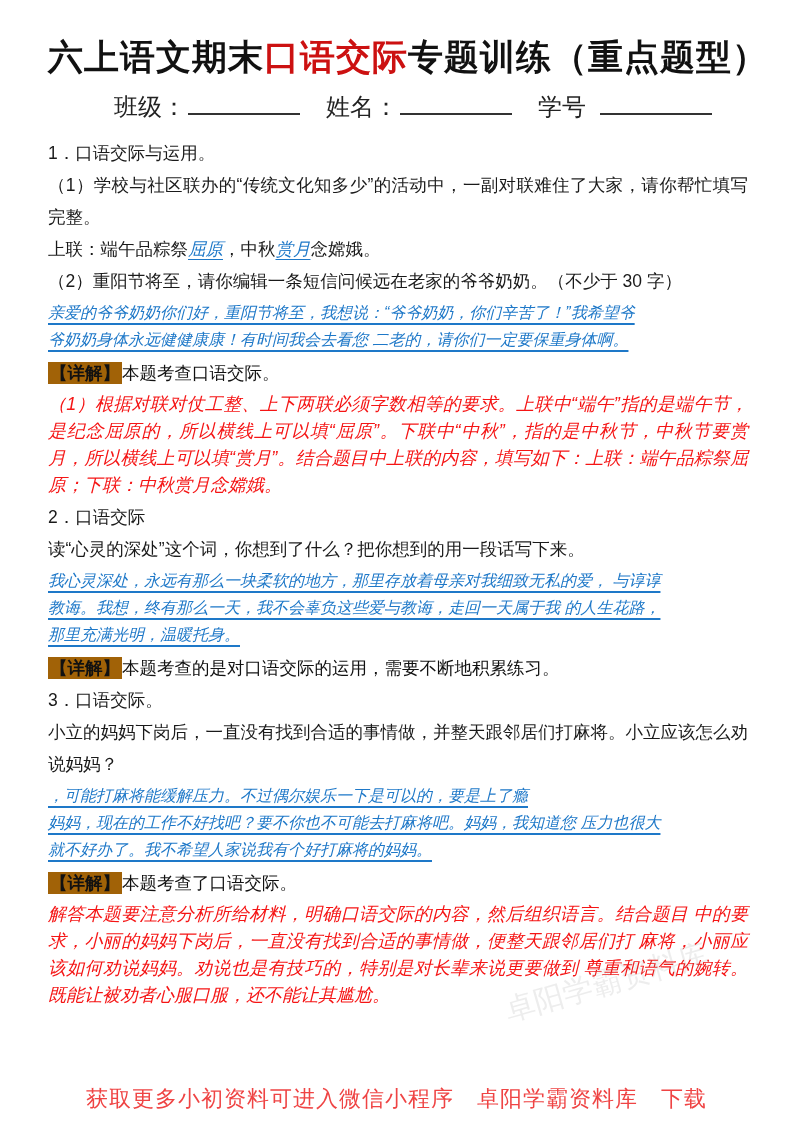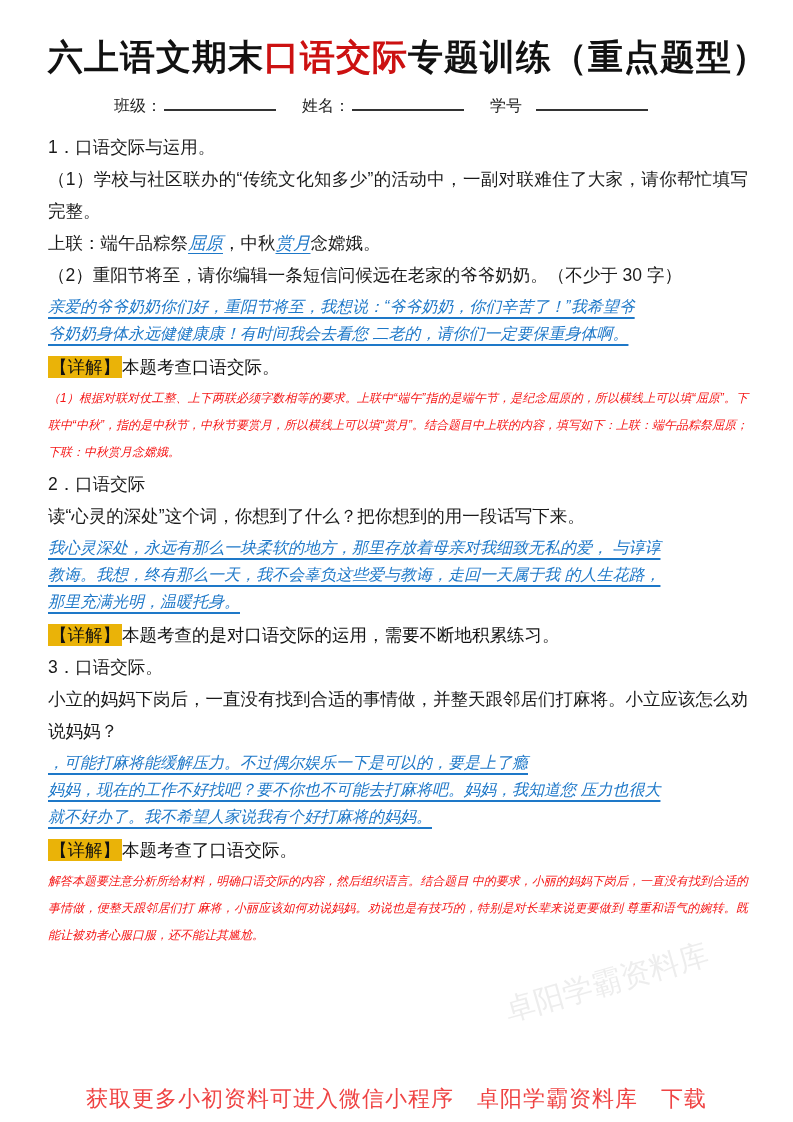--- a/index.html
+++ b/index.html
@@ -18,21 +18,21 @@
     text-align:center;
     font-size:35px;
     font-weight:bold;
     letter-spacing:1px;
     color:#111111;
     white-space:nowrap;
   }
   .title .hl{color:#cc1111;}
   .info-row{
     margin:10px 0 14px 66px;
-    font-size:16px;
+    font-size:24px;
     color:#222;
     font-family:Liberation Serif, serif;
   }
   .info-row .blank{
     display:inline-block;
     width:112px;
     border-bottom:2px solid #333;
     height:18px;
     margin-right:26px;
   }
@@ -62,26 +62,27 @@
     font-style:italic;
     text-decoration:underline;
     text-underline-offset:4px;
   }
   .detail-line{
     font-size:17.5px;
     line-height:32px;
     color:#111;
   }
   .detail-tag{
-    background:#eab308;
+    background:#a16207;
     color:#111;
     padding:1px 2px;
+    font-weight:bold;
   }
   .red{
-    font-size:12px;
+    font-size:18px;
     line-height:27px;
     color:#f51515;
     font-style:italic;
     text-align:justify;
     margin:2px 0 2px 0;
   }
   .footer{
     position:absolute;
     left:0;right:0;
     bottom:8px;

